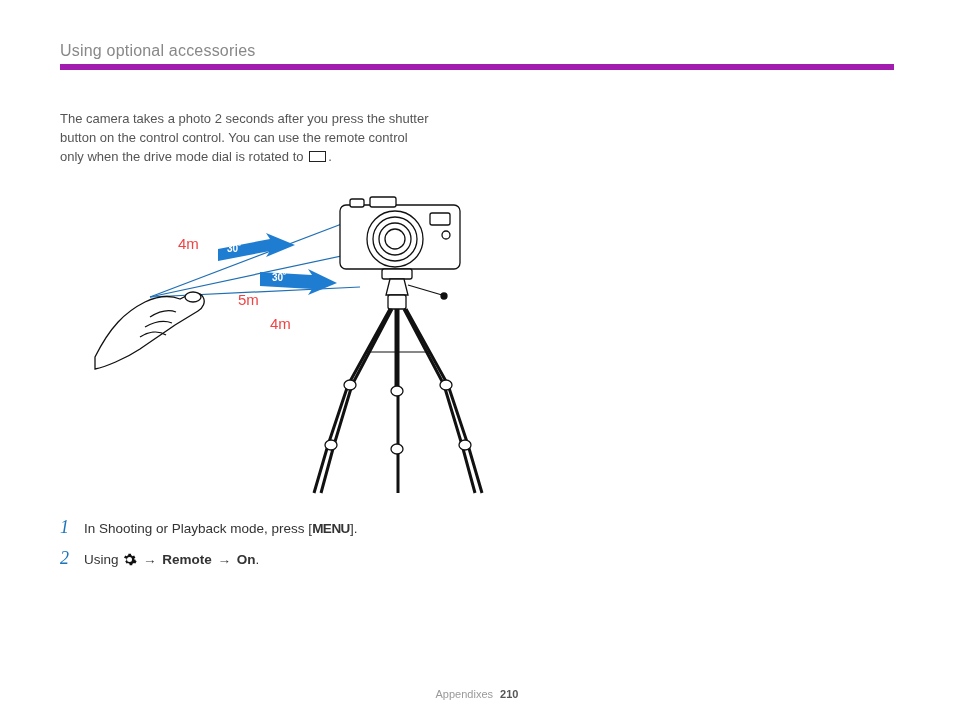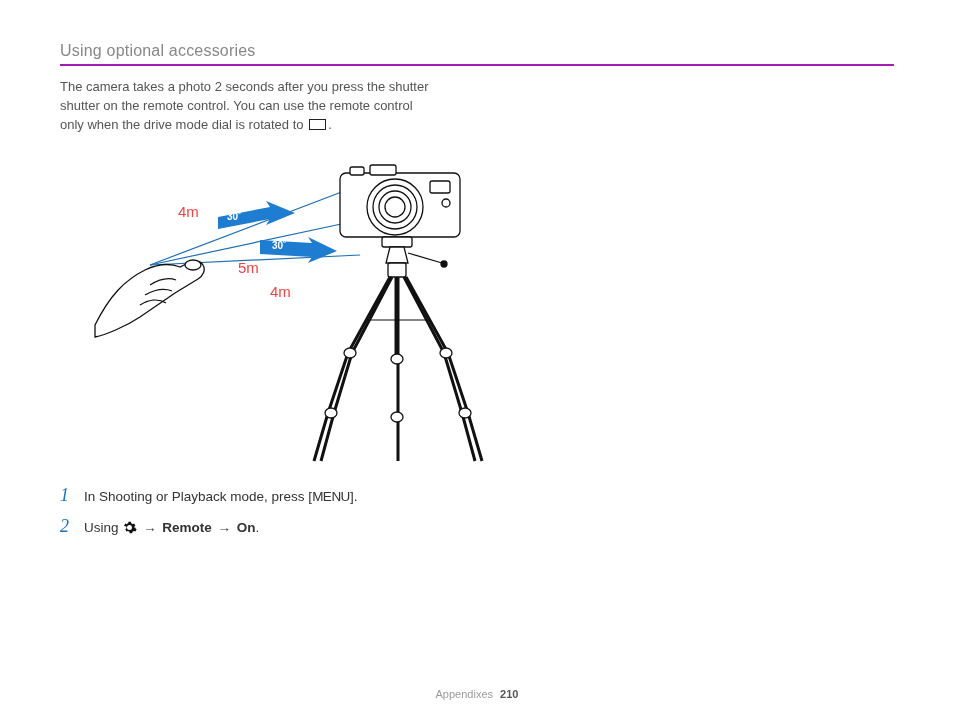--- a/index.html
+++ b/index.html
@@ -13,23 +13,23 @@
     overflow: hidden;
   }
   .page {
     padding: 42px 60px 0 60px;
   }
   .section-header {
     font-size: 16px;
     font-weight: 300;
     color: #888;
     letter-spacing: 0.2px;
-    border-bottom: 2px solid #a21caf;
+    border-bottom: 6px solid #a21caf;
     padding-bottom: 4px;
-    margin-bottom: 12px;
+    margin-bottom: 40px;
     font-family: "Helvetica Neue", Helvetica, Arial, sans-serif;
   }
   .section-title {
     font-size: 19px;
     color: #1b75bc;
     font-weight: 400;
     margin-bottom: 6px;
     font-family: "Helvetica Neue", Helvetica, Arial, sans-serif;
   }
   .intro {
@@ -78,21 +78,21 @@
   }
   .step-num {
     font-family: Georgia, 'Times New Roman', serif;
     font-style: italic;
     font-size: 18px;
     color: #1b75bc;
     width: 14px;
   }
   .step-text { line-height: 1.4; }
   .menu-word {
-    font-weight: 400;
+    font-weight: 700;
     font-family: Arial, sans-serif;
     letter-spacing: -0.5px;
     margin-top: 27px;
   }
   .gear-icon svg { vertical-align: -3px; }
   .arrow { margin: 0 2px; }
   .bold { font-weight: 700; }
   .footer {
     position: absolute;
     bottom: 20px;
@@ -105,21 +105,21 @@
 </style>
 </head>
 <body>
 
 <div class="page">
   <div class="section-header">Using optional accessories</div>
 
 
   <div class="intro">
     <span>The camera takes a photo 2 seconds after you press the shutter</span><br>
-    <span>shutter on the remote control. You can use the remote control</span><br>
+    <span>button on the control control. You can use the remote control</span><br>
     <span>only when the drive mode dial is rotated to </span><span class="rect-icon"></span><span>.</span>
   </div>
 
   <div class="diagram">
     
     <svg viewBox="0 0 440 320" width="440" height="320">
 
       <line x1="60" y1="120" x2="270" y2="40" stroke="#1f6fb5" stroke-width="1.2"></line>
       <line x1="60" y1="120" x2="270" y2="75" stroke="#1f6fb5" stroke-width="1.2"></line>
       <line x1="60" y1="120" x2="270" y2="110" stroke="#1f6fb5" stroke-width="1.2"></line>

